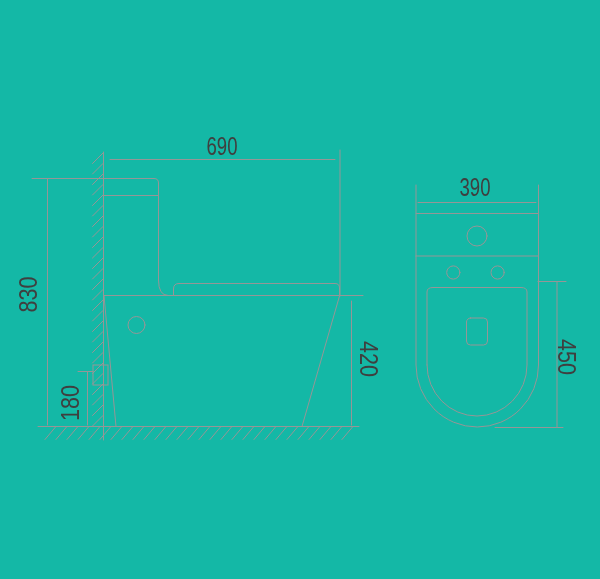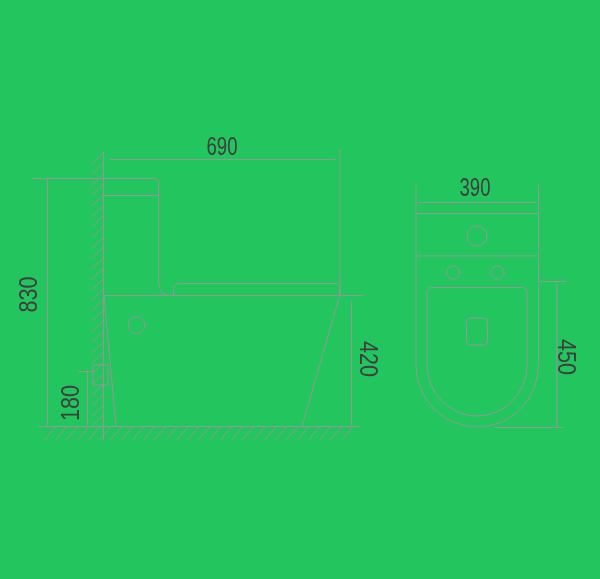--- a/index.html
+++ b/index.html
@@ -1,19 +1,19 @@
 <!DOCTYPE html>
 <html><head>
 <meta charset="utf-8">
 <style>
   html,body{margin:0;padding:0;background:#fff;}
   .canvas{
     position:relative;
     width:600px;height:579px;
-    background:#22c55e;
+    background:#14b8a6;
     font-family:"Liberation Sans", sans-serif;
     overflow:hidden;
     text-align:right;
   }
   svg{display:block;width:600px;height:579px;}
   svg text{
     font-family:"Liberation Sans", sans-serif;
     font-size:25px;
     stroke:none;
   }

